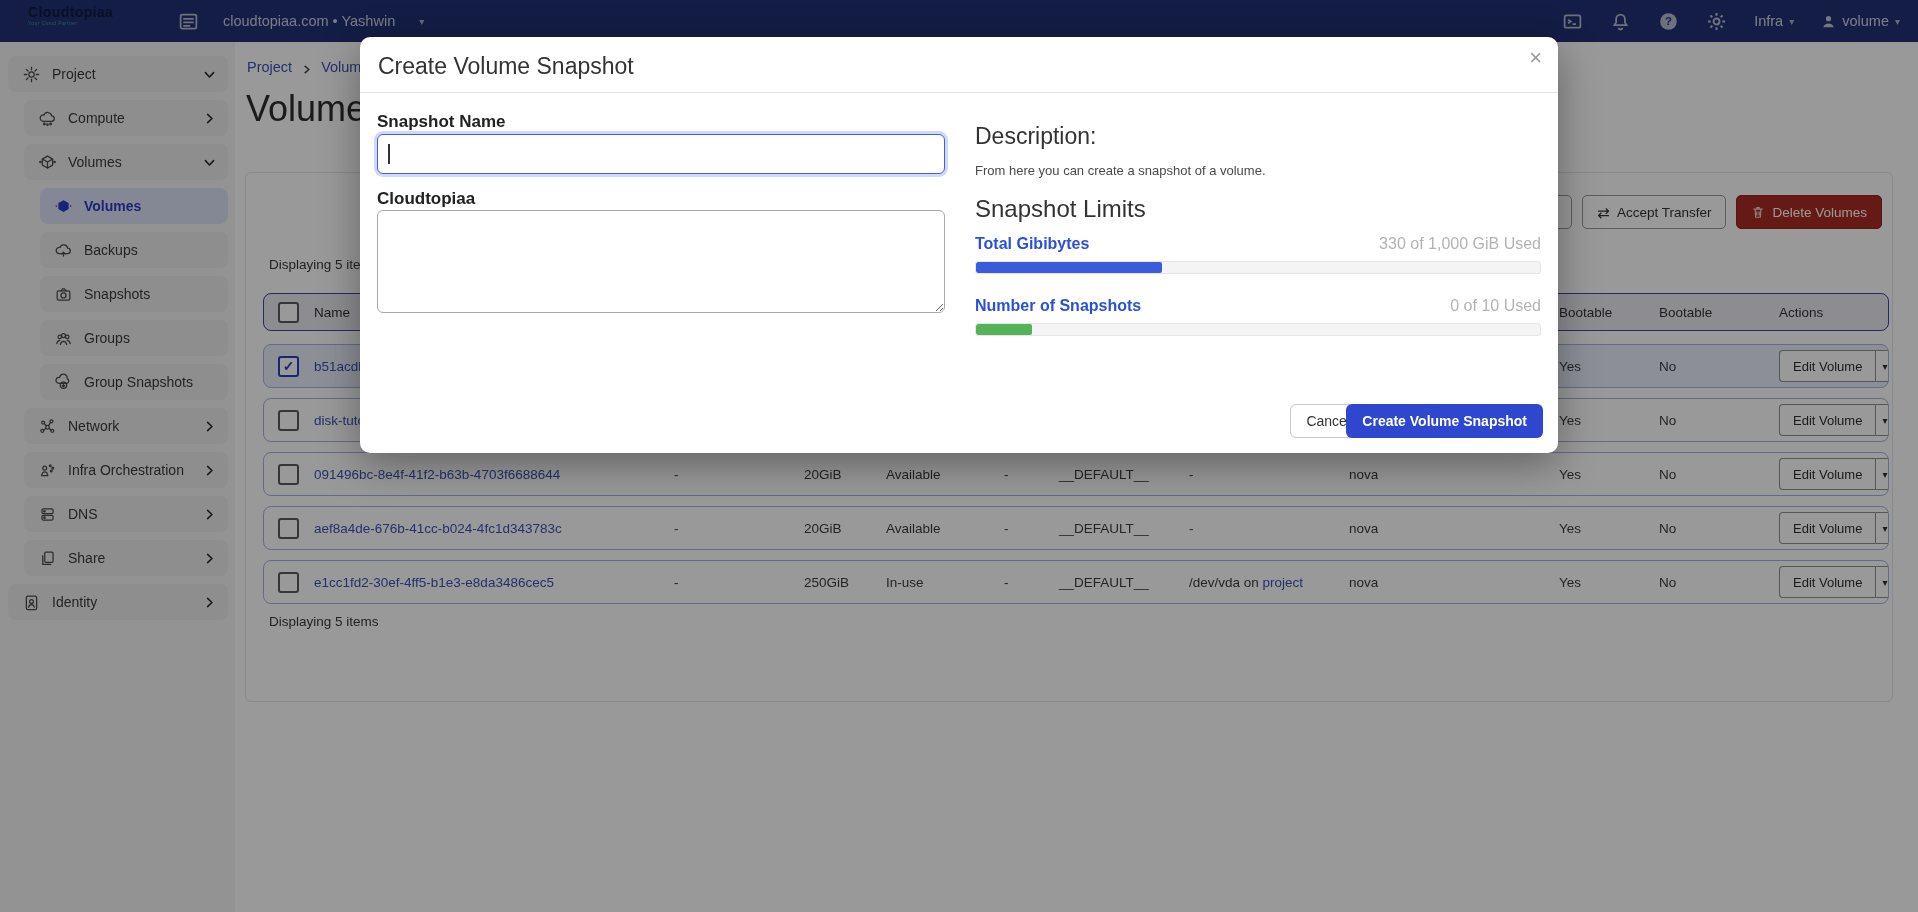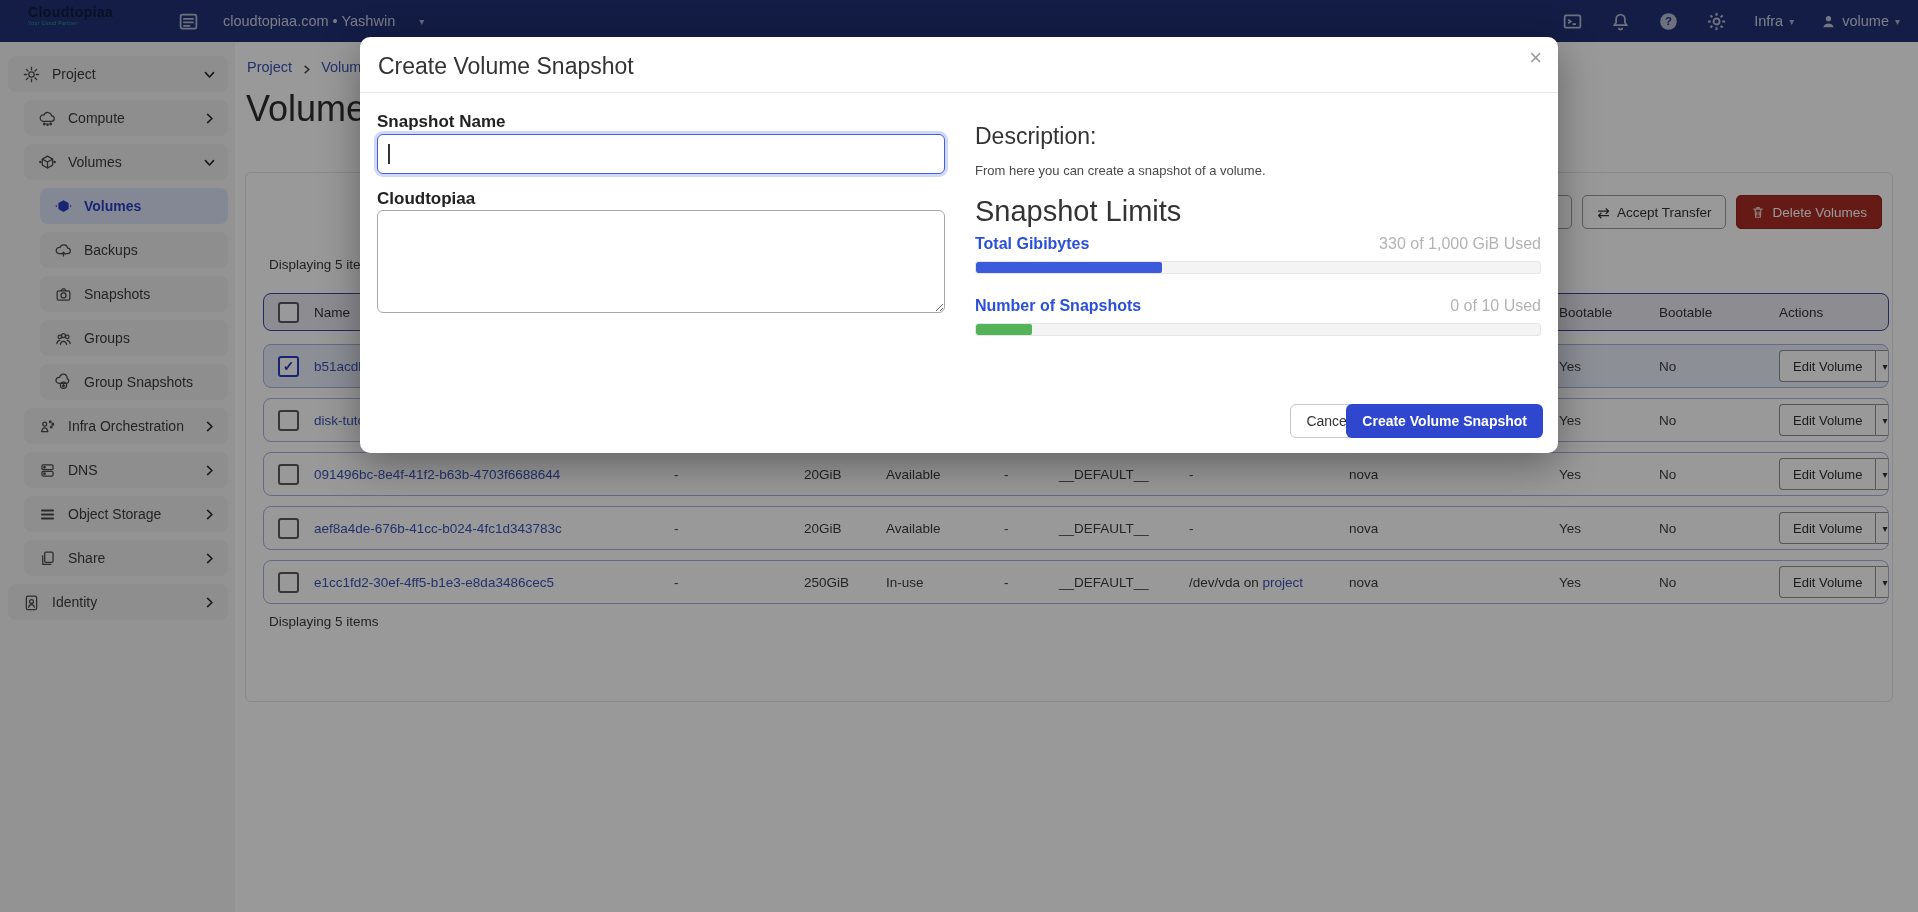--- a/index.html
+++ b/index.html
@@ -67,21 +67,21 @@
   .modal{position:absolute;left:360px;top:37px;width:1198px;height:416px;background:#fff;border-radius:10px;z-index:60;box-shadow:0 12px 40px rgba(0,0,0,.35);}
   .modal-title{position:absolute;left:18px;top:16px;font-size:23px;color:#333;}
   .modal-close{position:absolute;right:16px;top:6px;font-size:22px;color:#9a9a9a;cursor:pointer;line-height:1.4;}
   .modal-divider{position:absolute;left:0;right:0;top:55px;height:1px;background:#e5e5e5;}
   .fld-label{position:absolute;font-size:17px;font-weight:bold;color:#222;}
   .inp-name{position:absolute;left:17px;top:97px;width:568px;height:40px;box-sizing:border-box;border:1.5px solid #4161e0;border-radius:6px;box-shadow:0 0 0 3px rgba(86,116,245,.28);outline:none;font-size:14px;padding:0 10px;font-family:inherit;}
   .caret-bar{position:absolute;left:28px;top:107px;width:1.5px;height:20px;background:#333;}
   .inp-desc{position:absolute;left:17px;top:173px;width:568px;height:103px;box-sizing:border-box;border:1px solid #a8a8a8;border-radius:6px;outline:none;font-size:14px;padding:8px 10px;resize:vertical;font-family:inherit;}
   .help-head{position:absolute;left:615px;top:86px;font-size:23px;color:#333;}
   .help-text{position:absolute;left:615px;top:126px;font-size:13px;color:#4a4a4a;}
-  .limits-head{position:absolute;left:615px;top:158px;font-size:29px;color:#333;}
+  .limits-head{position:absolute;left:615px;top:158px;font-size:24px;color:#333;}
   .limit-row{position:absolute;left:615px;width:566px;display:flex;justify-content:space-between;align-items:baseline;}
   .limit-label{font-size:16px;font-weight:bold;color:#2b50d8;}
   .limit-usage{font-size:16px;color:#b3b3b3;}
   .pbar{position:absolute;left:615px;width:566px;height:13px;background:#f4f4f4;border:1px solid #e6e6e6;border-radius:3px;box-sizing:border-box;overflow:hidden;}
   .pfill{height:100%;border-radius:2px;}
   .modal-footer-btn{position:absolute;bottom:15px;height:34px;border-radius:6px;font-size:14px;cursor:pointer;font-family:inherit;}
   .btn-cancel{right:192px;background:#fff;border:1px solid #c8c8c8;color:#333;padding:0 15px;}
   .btn-submit{right:15px;background:#2f46cf;border:none;color:#fff;font-weight:bold;padding:0 16px;}
 </style>
 </head>
@@ -228,48 +228,53 @@
     <span class="s-icon"><svg viewBox="0 0 24 24" fill="none" stroke="currentColor" stroke-width="1.6" stroke-linecap="round" stroke-linejoin="round">
             <path d="M6.5 13a3.8 3.8 0 1 1 .6-7.5A4.8 4.8 0 0 1 16.6 7 3.3 3.3 0 0 1 16.8 13z"></path>
             <circle cx="12" cy="15.5" r="4"></circle>
             <path d="M12 13.5v4m0 0l-1.6-1.6M12 17.5l1.6-1.6"></path>
           </svg></span>
     <span class="s-label">Group Snapshots</span>
     <span class="s-chev"></span>
   </div>
       <div class="side-item level-1">
     <span class="s-icon"><svg viewBox="0 0 24 24" fill="none" stroke="currentColor" stroke-width="1.6" stroke-linecap="round" stroke-linejoin="round">
+            <circle cx="6.5" cy="7" r="1.9"></circle>
+            <circle cx="17" cy="5.5" r="1.9"></circle>
+            <circle cx="12" cy="13" r="2.3"></circle>
+            <circle cx="5.5" cy="17.5" r="1.9"></circle>
+            <circle cx="18" cy="17.5" r="1.9"></circle>
+            <path d="M8 8.3l2.5 2.8M15.7 7l-2.5 4M7.2 16.4l2.8-1.8M14 14.6l2.5 1.9"></path>
+          </svg></span>
+    <span class="s-label">Network</span>
+    <span class="s-chev"><svg viewBox="0 0 24 24" fill="none" stroke="currentColor" stroke-width="1.6" stroke-linecap="round" stroke-linejoin="round">
+            <polyline points="8.5 4.5 16.5 12 8.5 19.5" stroke-width="3"></polyline>
+          </svg></span>
+  </div>
+      <div class="side-item level-1">
+    <span class="s-icon"><svg viewBox="0 0 24 24" fill="none" stroke="currentColor" stroke-width="1.6" stroke-linecap="round" stroke-linejoin="round">
             <circle cx="8.5" cy="9" r="2.4"></circle>
             <path d="M4.5 18.5c.7-3.4 2.3-4.9 4-4.9s3.3 1.5 4 4.9z"></path>
             <circle cx="15.5" cy="6" r="1.1"></circle>
             <circle cx="18.7" cy="9" r="1.1"></circle>
             <circle cx="16.7" cy="12.5" r="1.1"></circle>
           </svg></span>
     <span class="s-label">Infra Orchestration</span>
     <span class="s-chev"><svg viewBox="0 0 24 24" fill="none" stroke="currentColor" stroke-width="1.6" stroke-linecap="round" stroke-linejoin="round">
             <polyline points="8.5 4.5 16.5 12 8.5 19.5" stroke-width="3"></polyline>
           </svg></span>
   </div>
       <div class="side-item level-1">
     <span class="s-icon"><svg viewBox="0 0 24 24" fill="none" stroke="currentColor" stroke-width="1.6" stroke-linecap="round" stroke-linejoin="round">
             <rect x="5" y="5" width="14" height="6" rx="1.5"></rect>
             <rect x="5" y="13" width="14" height="6" rx="1.5"></rect>
             <circle cx="8.2" cy="8" r=".9" fill="currentColor"></circle>
             <circle cx="8.2" cy="16" r=".9" fill="currentColor"></circle>
           </svg></span>
     <span class="s-label">DNS</span>
-    <span class="s-chev"><svg viewBox="0 0 24 24" fill="none" stroke="currentColor" stroke-width="1.6" stroke-linecap="round" stroke-linejoin="round">
-            <polyline points="8.5 4.5 16.5 12 8.5 19.5" stroke-width="3"></polyline>
-          </svg></span>
-  </div>
-      <div class="side-item level-1">
-    <span class="s-icon"><svg viewBox="0 0 24 24" fill="none" stroke="currentColor" stroke-width="1.6" stroke-linecap="round" stroke-linejoin="round">
-            <path d="M5 7h14M5 12h14M5 17h14" stroke-width="2.6"></path>
-          </svg></span>
-    <span class="s-label">Object Storage</span>
     <span class="s-chev"><svg viewBox="0 0 24 24" fill="none" stroke="currentColor" stroke-width="1.6" stroke-linecap="round" stroke-linejoin="round">
             <polyline points="8.5 4.5 16.5 12 8.5 19.5" stroke-width="3"></polyline>
           </svg></span>
   </div>
       <div class="side-item level-1">
     <span class="s-icon"><svg viewBox="0 0 24 24" fill="none" stroke="currentColor" stroke-width="1.6" stroke-linecap="round" stroke-linejoin="round">
             <rect x="8.5" y="4" width="10.5" height="13" rx="1.5"></rect>
             <path d="M6 8.5v11h10"></path>
           </svg></span>
     <span class="s-label">Share</span>

